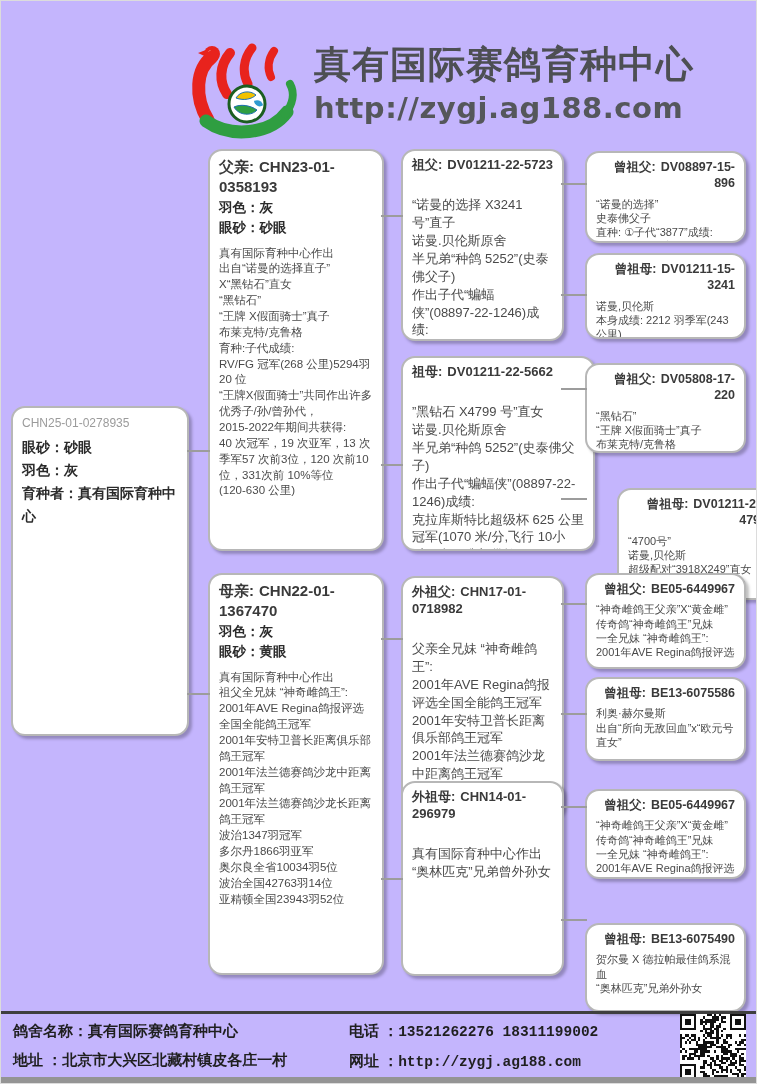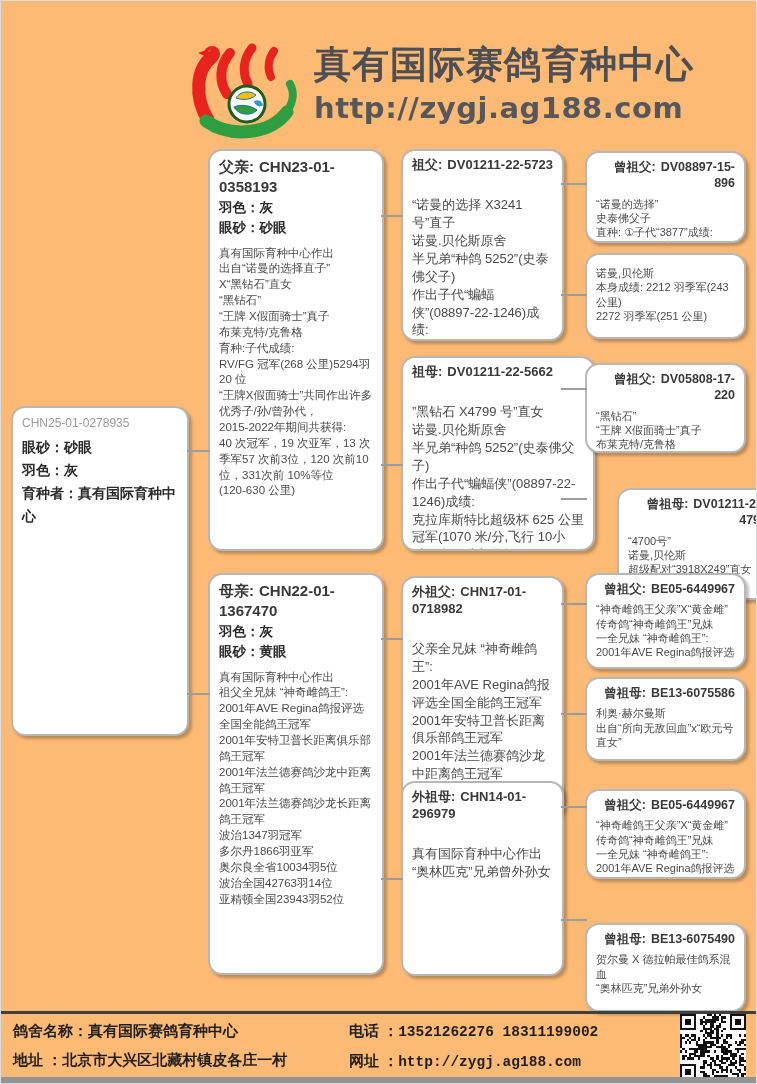--- a/index.html
+++ b/index.html
@@ -1,17 +1,17 @@
 <!DOCTYPE html>
 <html><head>
 <meta charset="utf-8">
 <style>
   html,body{margin:0;padding:0;background:#fff;}
   body{font-family:"Liberation Sans","DejaVu Sans",sans-serif;}
-  .page{position:relative;width:757px;height:1084px;background:#fdba74;overflow:hidden;
+  .page{position:relative;width:757px;height:1084px;background:#c4b5fd;overflow:hidden;
         border:1px solid #dcdcdc;box-sizing:border-box;}
 
   
   .logo{position:absolute;left:183px;top:40px;width:130px;height:100px;}
   .hdr-title{position:absolute;left:313px;top:44px;width:430px;font-size:37px;font-weight:700;
              color:#4d4f53;letter-spacing:1px;line-height:1.1;}
   .hdr-url{position:absolute;left:313px;top:90px;width:430px;font-size:29px;font-weight:800;
            color:#55575b;letter-spacing:0.5px;font-family:"DejaVu Sans","Liberation Sans",sans-serif;}
 
   
@@ -157,20 +157,21 @@
   </div>
 
   <div class="pbox g4 g4a">
     <div class="box-title"><span class="lbl">曾祖父:</span><span>DV08897-15-896</span></div>
     <div class="details">“诺曼的选择”
 史泰佛父子
 直种: ①子代“3877”成绩:
 2019 年 10 次入赏，924 鸽王积分</div>
   </div>
   <div class="pbox g4 g4b">
+    <div class="box-title"><span class="lbl">曾祖母:</span><span>DV01211-15-3241</span></div>
     <div class="details">诺曼,贝伦斯
 本身成绩: 2212 羽季军(243公里)
 2272 羽季军(251 公里)</div>
   </div>
   <div class="pbox g4 g4c">
     <div class="box-title"><span class="lbl">曾祖父:</span><span>DV05808-17-220</span></div>
     <div class="details">“黑钻石”
 “王牌 X假面骑士”真子
 布莱克特/克鲁格
 育种:子代成绩:

